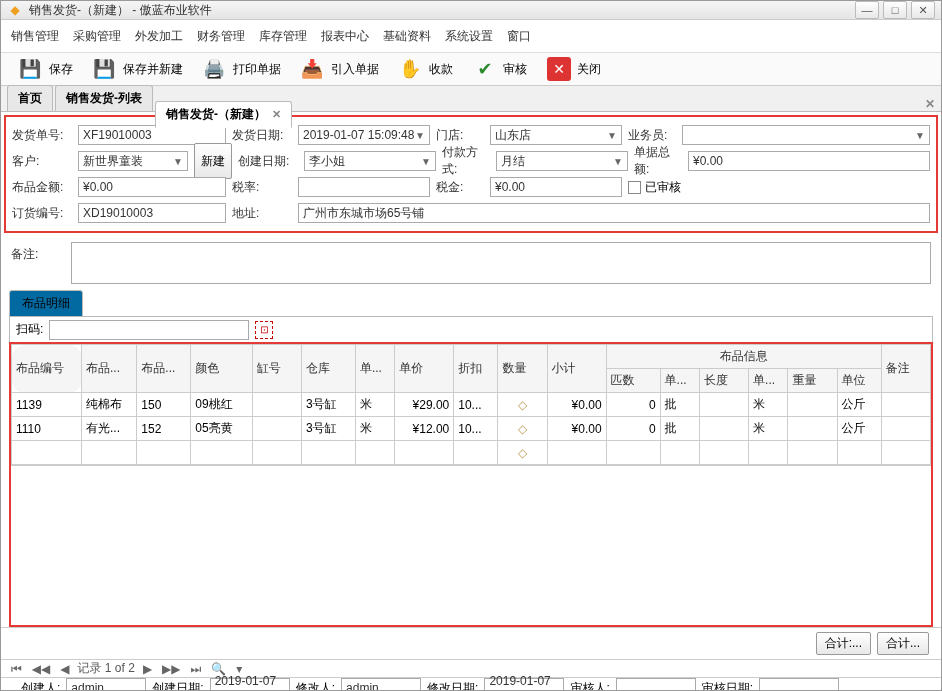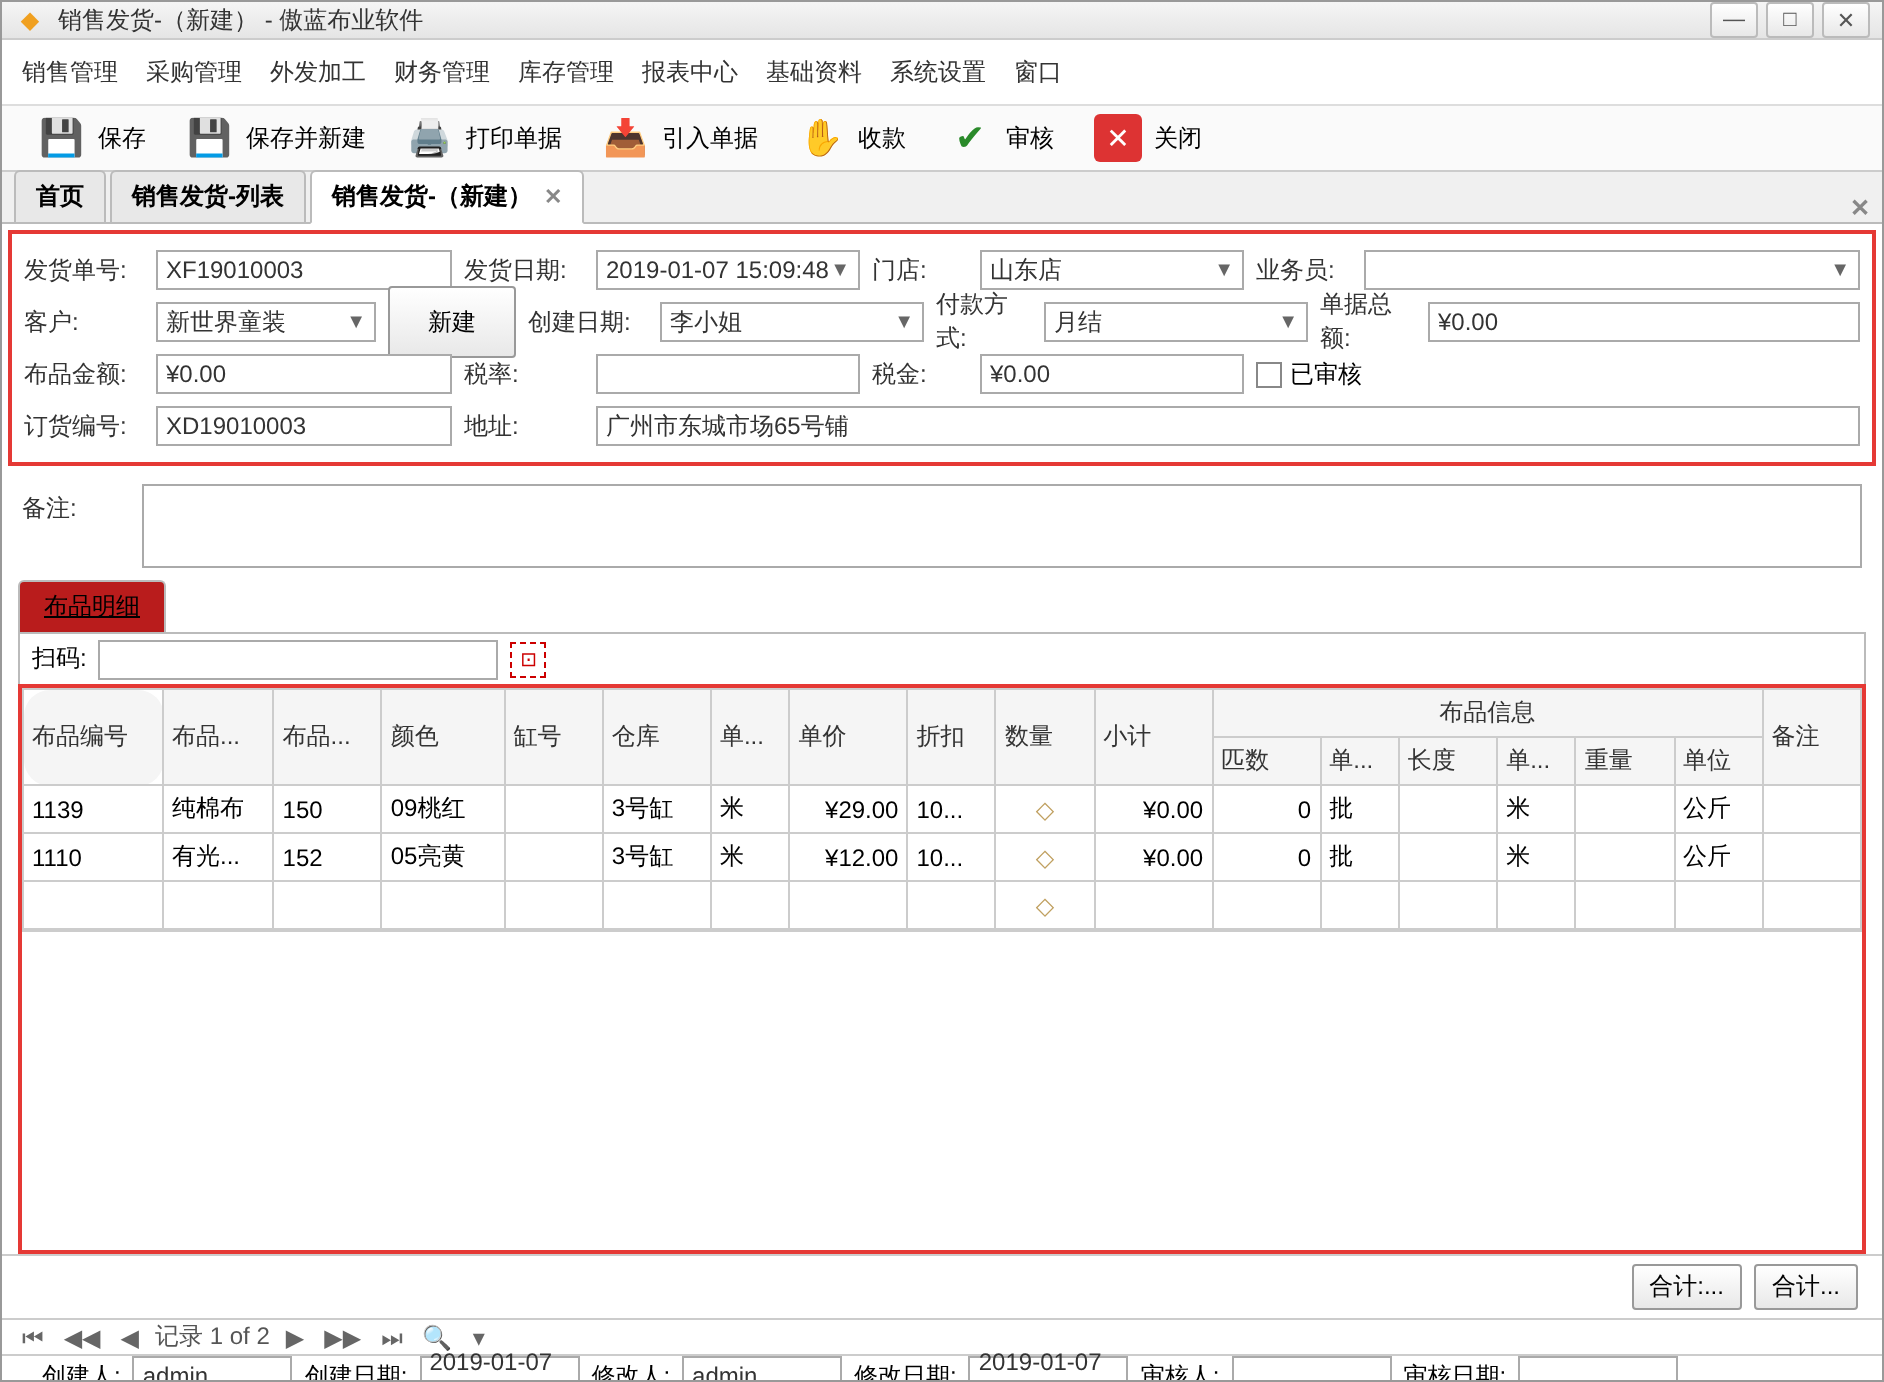--- a/index.html
+++ b/index.html
@@ -9,37 +9,37 @@
 .titlebar .title{flex:1;color:#333;}
 .winbtns{display:flex;gap:4px;}
 .winbtn{width:24px;height:18px;border:1px solid #bbb;border-radius:2px;background:linear-gradient(#fff,#e8e8e8);display:flex;align-items:center;justify-content:center;color:#555;cursor:pointer;font-size:11px;}
 .menubar{height:24px;display:flex;align-items:center;padding:16px 10px;gap:14px;border-bottom:1px solid #ddd;}
 .menubar span{color:#333;cursor:pointer;}
 .toolbar{height:40px;display:flex;align-items:center;padding:0 10px;gap:4px;border-bottom:1px solid #ccc;background:#fafafa;}
 .tbtn{display:flex;align-items:center;gap:6px;padding:4px 8px;cursor:pointer;border-radius:2px;}
 .tico{width:24px;height:24px;display:inline-flex;align-items:center;justify-content:center;font-size:18px;}
 .tabs{height:26px;display:flex;align-items:flex-end;padding:0 6px;border-bottom:1px solid #bbb;background:#f0f0f0;position:relative;font-weight:bold;}
 .tab{padding:4px 10px;border:1px solid #bbb;border-bottom:none;background:#e8e8e8;margin-right:2px;border-radius:3px 3px 0 0;cursor:pointer;display:flex;align-items:center;gap:6px;}
-.tab.active{background:#fff;border-bottom:1px solid #fff;position:relative;top:1px;}
+.tab.active{background:#fff;border-bottom:1px solid #fff;position:relative;top:17px;}
 .tab .x{color:#888;font-size:11px;}
 .tabs .closeall{position:absolute;right:6px;color:#888;cursor:pointer;}
 .formwrap{margin:3px;border:2px solid #e53935;padding:4px 6px;}
 .frow{display:flex;align-items:center;height:24px;margin:2px 0;gap:6px;}
 .flabel{width:60px;color:#333;}
 .finput{border:1px solid #aaa;height:20px;padding:0 4px;background:#fff;display:flex;align-items:center;color:#333;}
 .finput.sel{justify-content:space-between;}
 .finput .caret{color:#666;font-size:10px;}
-.btn-sm{height:36px;border:1px solid #999;background:linear-gradient(#fff,#e8e8e8);padding:0 19px;cursor:pointer;border-radius:2px;display:flex;align-items:center;}
+.btn-sm{height:36px;border:1px solid #999;background:linear-gradient(#fff,#e8e8e8);padding:0 6px;cursor:pointer;border-radius:2px;display:flex;align-items:center;}
 .chk{display:flex;align-items:center;gap:4px;}
 .chk .box{width:13px;height:13px;border:1px solid #888;background:#fff;}
 .remarksec{display:flex;align-items:flex-start;padding:6px 10px;}
 .remarksec .flabel{padding-top:4px;}
 .remarksec .rbox{flex:1;height:42px;border:1px solid #aaa;background:#fff;}
 .subtabs{padding:0 8px;}
-.subtab{display:inline-block;padding:4px 12px;border:1px solid #bbb;border-bottom:none;border-radius:3px 3px 0 0;background:#b91c1c;text-decoration:underline;}
+.subtab{display:inline-block;padding:4px 12px;border:1px solid #bbb;border-bottom:none;border-radius:3px 3px 0 0;background:#0369a1;}
 .gridwrap{margin:0 8px;}
 .scanrow{display:flex;align-items:center;height:26px;border:1px solid #bbb;border-bottom:none;padding:0 6px;gap:6px;}
 .scaninput{flex:0 0 200px;height:20px;border:1px solid #aaa;background:#fff;}
 .scanico{width:18px;height:18px;border:1px dashed #c00;color:#c00;display:flex;align-items:center;justify-content:center;font-size:10px;}
 .grid{border:2px solid #e53935;}
 table{border-collapse:collapse;width:100%;}
 th,td{border:1px solid #ccc;padding:3px 4px;text-align:left;height:24px;white-space:nowrap;overflow:hidden;}
 th{background:#f5f5f5;font-weight:normal;color:#333;}
 td.num{text-align:right;}
 .eraser{color:#c0a060;}

